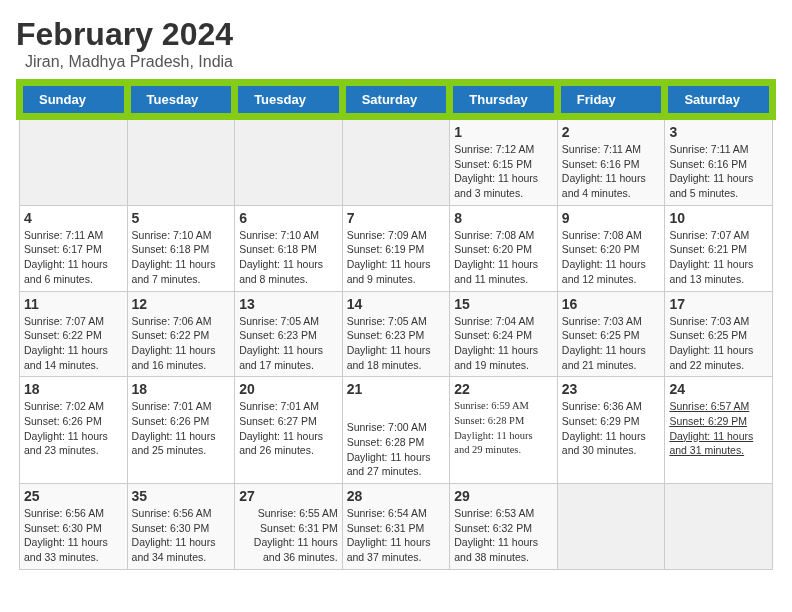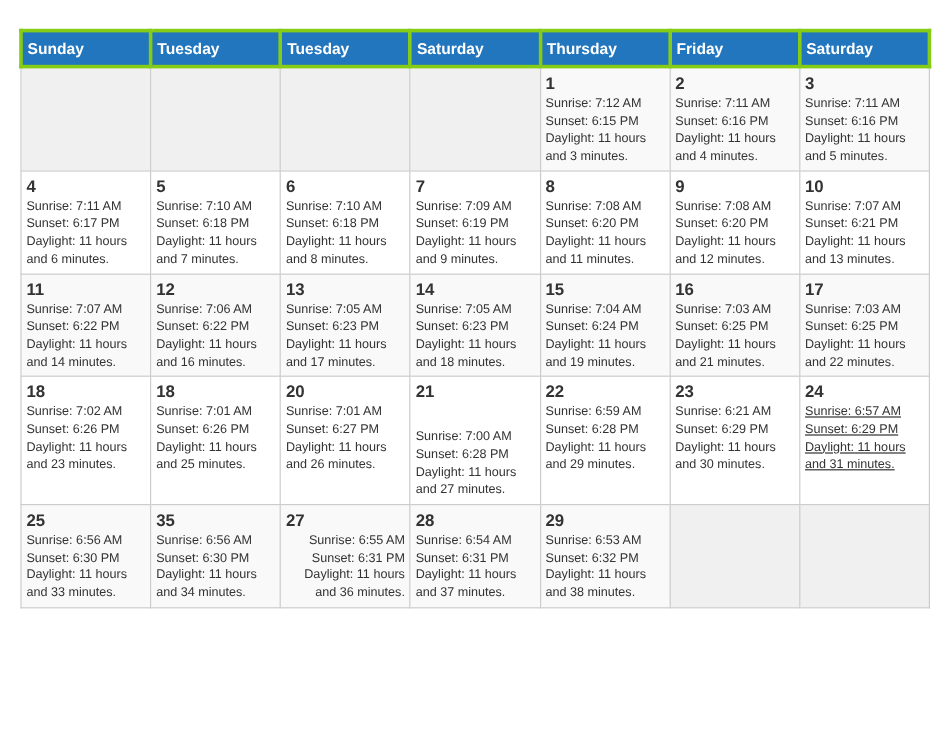--- a/index.html
+++ b/index.html
@@ -48,25 +48,25 @@
       color: #555;
     }
     table {
       width: 100%;
       border-collapse: collapse;
       font-size: 11px;
     }
     thead tr th {
       background-color: #2176bd;
       color: #fff;
-      padding: 6px 4px;
+      padding: 6px 16px;
       text-align: left;
       font-size: 13px;
       font-weight: bold;
-      border: 3px solid #84cc16;
+      border: 7px solid #84cc16;
     }
     tbody tr td {
       border: 1px solid #ccc;
       vertical-align: top;
       padding: 4px;
       width: calc(100% / 7);
       min-height: 80px;
     }
     tbody tr:nth-child(odd) td {
       background-color: #f9f9f9;
@@ -87,20 +87,24 @@
       line-height: 1.4;
     }
     .empty-cell {
       background-color: #f0f0f0 !important;
     }
   </style>
 </head>
 <body>
 
 <div class="header-area">
+  <div class="title-area">
+    <div class="main-title">February 2024</div>
+    <div class="subtitle">Jiran, Madhya Pradesh, India</div>
+  </div>
 </div>
 
 <table>
   <thead>
     <tr>
       <th>Sunday</th>
       <th>Tuesday</th>
       <th>Tuesday</th>
       <th>Saturday</th>
       <th>Thursday</th>
@@ -262,28 +266,28 @@
         </td>
         <td>
           <span class="day-number">21</span>
           <div class="day-info" style="white-space: pre-line; margin-top: 23px;">Sunrise: 7:00 AM
 Sunset: 6:28 PM
 Daylight: 11 hours
 and 27 minutes.</div>
         </td>
         <td>
           <span class="day-number">22</span>
-          <div class="day-info" style="white-space: pre-line;">Sunrise: 6:59 AM
+          <div class="day-info" style="white-space: pre-line; font-family: Liberation Serif, serif;">Sunrise: 6:59 AM
 Sunset: 6:28 PM
 Daylight: 11 hours
 and 29 minutes.</div>
         </td>
         <td>
           <span class="day-number">23</span>
-          <div class="day-info" style="white-space: pre-line;">Sunrise: 6:21 AM
+          <div class="day-info" style="white-space: pre-line;">Sunrise: 6:36 AM
 Sunset: 6:29 PM
 Daylight: 11 hours
 and 30 minutes.</div>
         </td>
         <td>
           <span class="day-number">24</span>
           <div class="day-info" style="white-space: pre-line; text-decoration: underline;">Sunrise: 6:57 AM
 Sunset: 6:29 PM
 Daylight: 11 hours
 and 31 minutes.</div>

